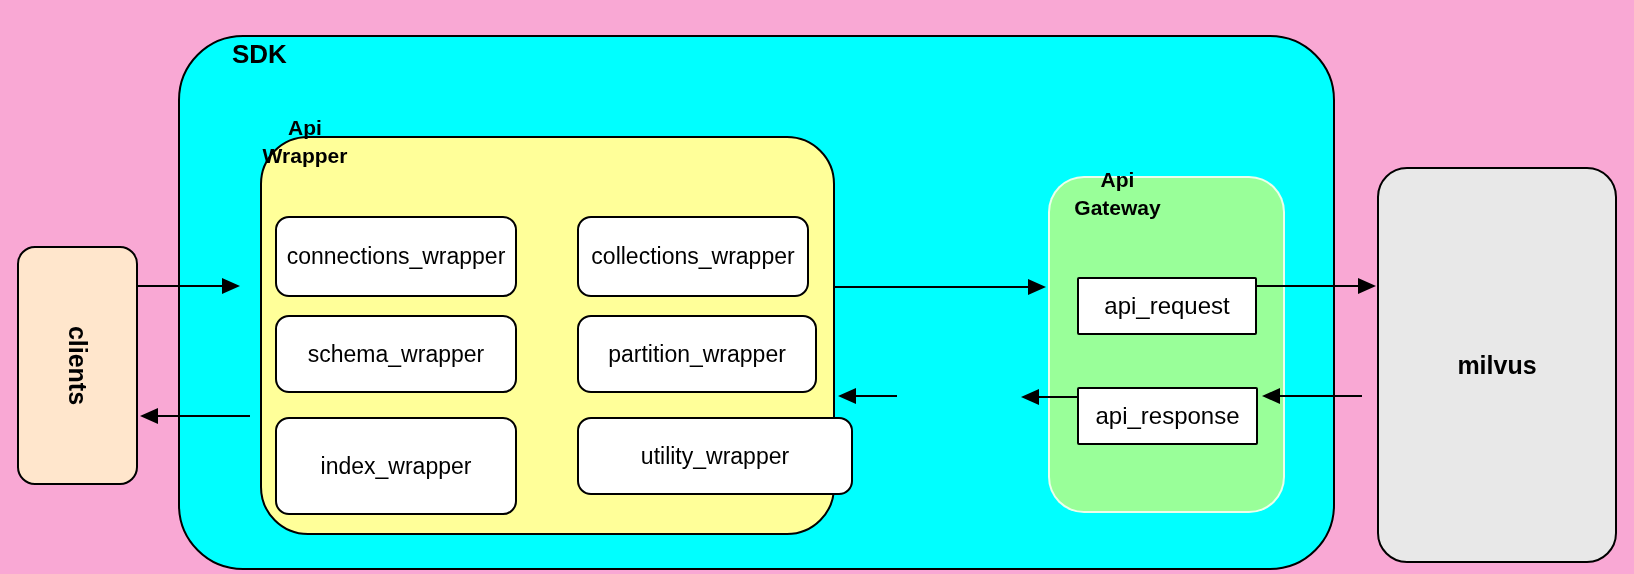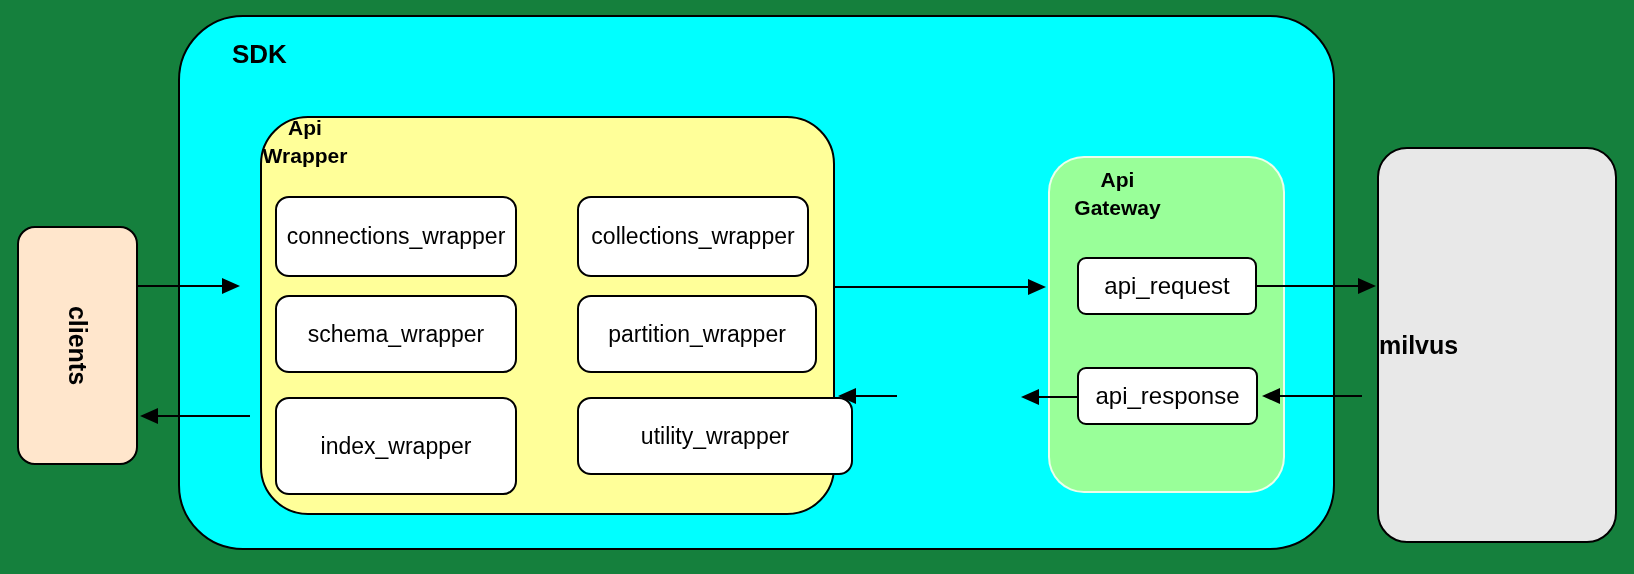--- a/index.html
+++ b/index.html
@@ -1,44 +1,44 @@
 <!DOCTYPE html>
 <html><head>
 <meta charset="utf-8">
 <style>
   html,body{margin:0;padding:0;background:#ffffff;}
   .stage{
     position:relative;
     width:1634px;height:574px;
-    background:#15803d;
+    background:#f9a8d4;
     font-family:"Liberation Sans", sans-serif;
     color:#000;
     overflow:hidden;
   }
-  .abs{position:absolute;box-sizing:border-box;}
+  .abs{position:absolute;box-sizing:border-box;margin-top:20px;}
   
   .container{border:2px solid #000;}
   .sdk{
     left:178px;top:15px;width:1157px;height:535px;
     background:#00FFFF;border-radius:65px;
   }
   .apiwrapper{
     left:260px;top:116px;width:575px;height:399px;
     background:#FFFF99;border-radius:48px;
   }
   .gateway{
     left:1048px;top:156px;width:237px;height:337px;
     background:#99FF99;border-radius:36px;
     border:2px solid rgba(255,255,255,0.8);
   }
   .milvus{
     left:1377px;top:147px;width:240px;height:396px;
     background:#E8E8E8;border-radius:30px;
     border:2px solid #000;
-    display:flex;align-items:center;justify-content:flex-start;
+    display:flex;align-items:center;justify-content:center;
     font-weight:bold;font-size:25px;
   }
   .clients{
     left:17px;top:226px;width:121px;height:239px;
     background:#FFE6CC;border-radius:18px;
     border:2px solid #000;
     display:flex;align-items:center;justify-content:center;
   }
   .clients .vtext{
     transform:rotate(90deg);
@@ -51,21 +51,21 @@
   }
   .sdk-label{left:232px;top:40px;font-size:26px;}
   .wrapper-label{left:250px;top:114px;width:110px;text-align:center;}
   .gateway-label{left:1060px;top:166px;width:115px;text-align:center;}
   
   .node{
     border:2px solid #000;background:#FFFFFF;
     display:flex;align-items:center;justify-content:center;
     font-size:23px;border-radius:14px;white-space:nowrap;
   }
-  .small-node{border-radius:9px;font-size:24px;}
+  .small-node{border-radius:2px;font-size:24px;}
   
   .arrow{position:absolute;height:0;}
   .shaft{position:absolute;top:-1px;height:2px;background:#000;}
   .head{position:absolute;top:-8px;width:0;height:0;border-style:solid;}
   .head.r{border-width:8px 0 8px 18px;border-color:transparent transparent transparent #000;}
   .head.l{left:0;border-width:8px 18px 8px 0;border-color:transparent #000 transparent transparent;}
 </style>
 </head>
 <body>
 

